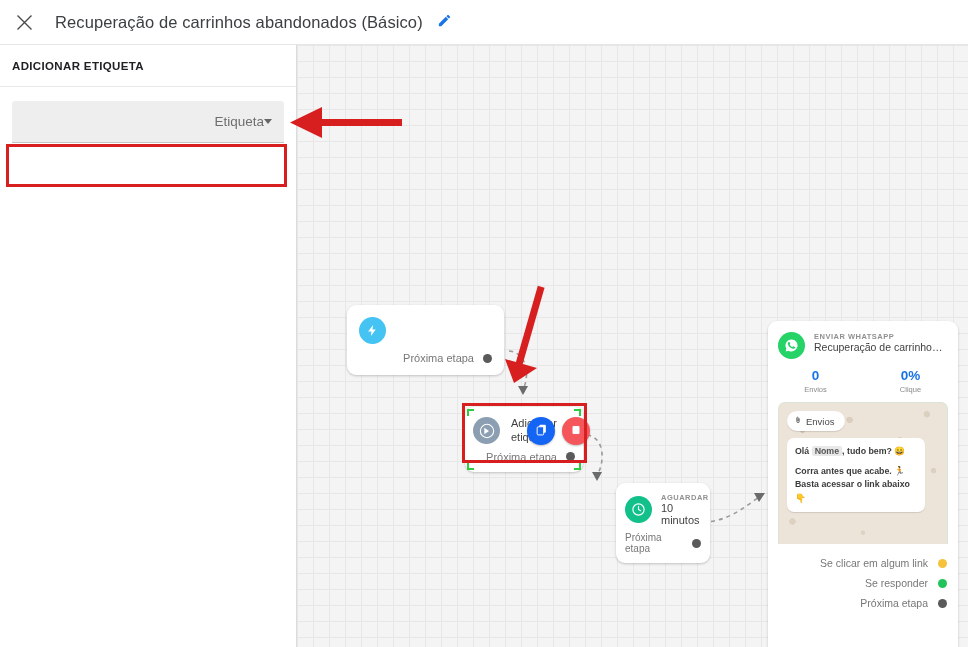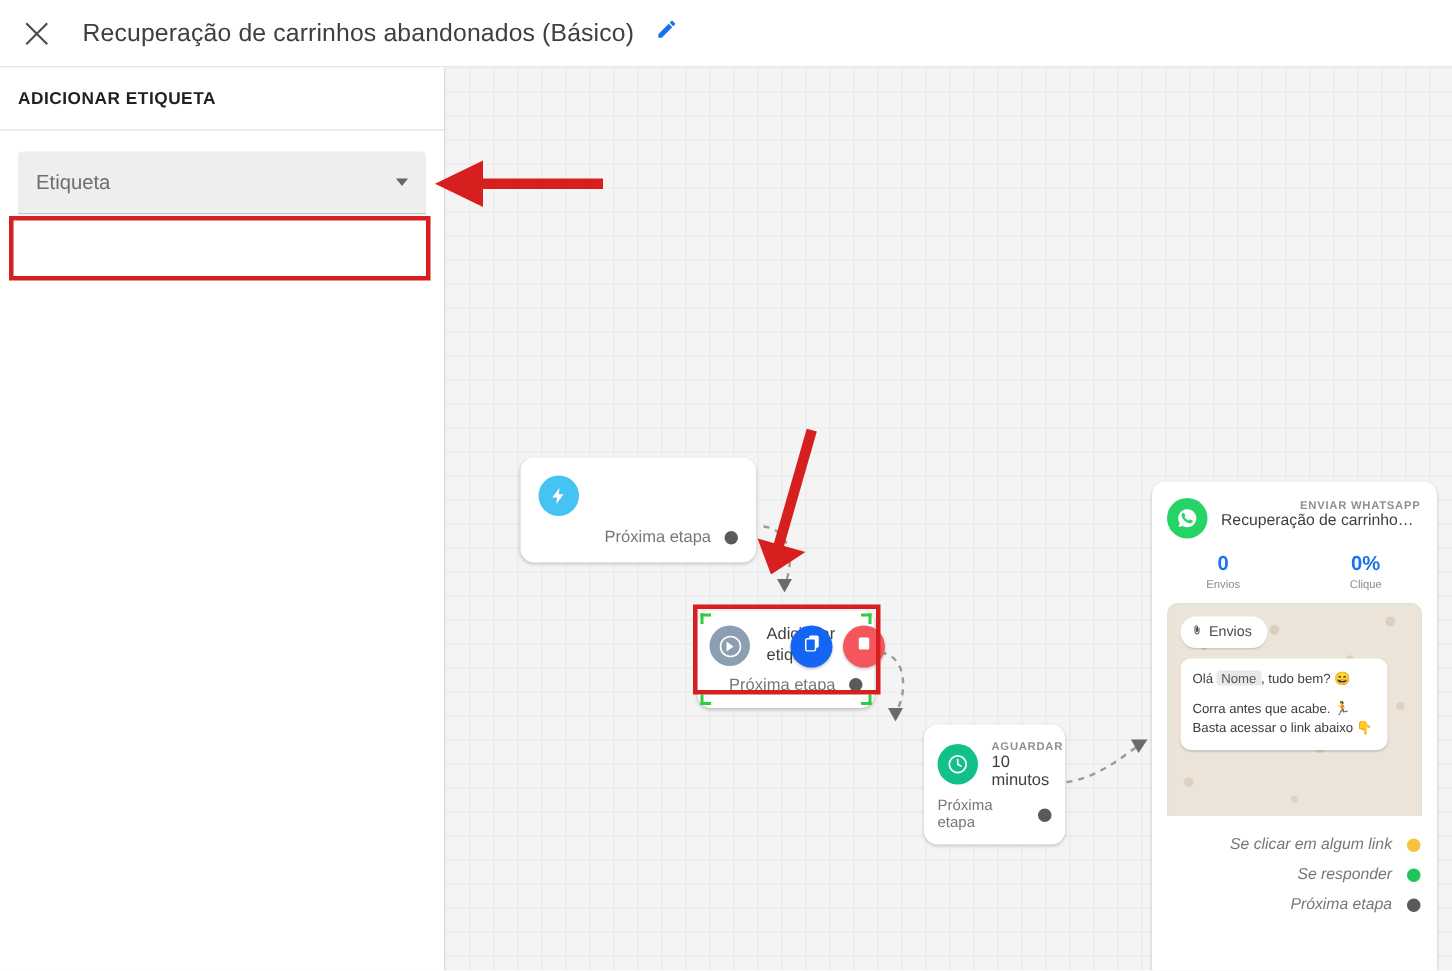--- a/index.html
+++ b/index.html
@@ -42,21 +42,21 @@
   }
   .panel-header {
     height: 42px; display: flex; align-items: center;
     padding-left: 12px;
     border-bottom: 1px solid #e8e8e8;
     font-size: 11.5px; font-weight: bold; color: #202124;
     letter-spacing: .35px;
   }
   .panel-body { padding: 14px 12px 0 12px; }
 
-  .select-wrap { position: relative; }
+  .select-wrap { position: relative; text-align: right; }
   .select-field {
     height: 42px; background: #eeeeee;
     border-bottom: 1px solid #c4c4c4;
     border-radius: 3px 3px 0 0;
     display: flex; align-items: center;
     padding: 0 12px;
     cursor: pointer;
   }
   .select-value { font-size: 13.5px; color: #6e6e6e; flex: 1; }
   .caret {
@@ -188,30 +188,31 @@
     position: relative; display: inline-flex; align-items: center; gap: 4px;
     background: #fff; border-radius: 11px; padding: 4px 10px 4px 7px;
     margin: 8px 0 0 8px; font-size: 9.5px; color: #4a4a4a;
     box-shadow: 0 1px 1px rgba(0,0,0,.12);
   }
   .wa-bubble {
     position: relative; background: #fff; border-radius: 7px;
     margin: 7px 22px 0 8px; padding: 7px 8px;
     font-size: 8.8px; color: #3b3b3b; line-height: 1.5;
     box-shadow: 0 1px 1px rgba(0,0,0,.12);
+    font-weight: bold;
   }
   .wa-bubble p { margin-bottom: 7px; }
   .wa-bubble p:last-child { margin-bottom: 0; }
   .var-chip {
     background: #e8e8e8; border-radius: 2px; padding: 0 3px; color: #555;
   }
   .wa-outs { padding: 9px 11px 10px 11px; }
   .wa-out {
     display: flex; align-items: center; justify-content: flex-end;
-    font-size: 10.5px; color: #777; height: 20px; font-style: italic;
+    font-size: 10.5px; color: #777; height: 20px;
   }
   .wa-out .dot { margin-left: 10px; }
 
   
   .edges { position: absolute; inset: 0; pointer-events: none; }
 
   
   .annos { position: absolute; left: 0; top: 0; width: 968px; height: 647px; pointer-events: none; }
 </style>
 </head>
@@ -337,21 +338,21 @@
     </div>
 
     <div class="node" id="node-wa">
       <div class="node-row">
         <div class="node-ico ico-wa">
           <svg width="17" height="17" viewBox="0 0 24 24">
             <path d="M12 3a9 9 0 0 0-7.7 13.6L3.2 21l4.5-1.1A9 9 0 1 0 12 3z" fill="#fff" opacity="0"></path>
             <path d="M12 3.5a8.5 8.5 0 0 0-7.2 13L3.8 20.3l3.9-1a8.5 8.5 0 1 0 4.3-15.8zm4.8 12c-.2.6-1.2 1.1-1.7 1.1-.4 0-.9.2-3.1-.7-2.6-1.1-4.2-3.8-4.3-4-.1-.2-1-1.4-1-2.6 0-1.2.6-1.8.9-2 .2-.3.5-.3.6-.3h.5c.2 0 .4 0 .6.5l.8 2c.1.2 0 .4-.1.5l-.3.4c-.1.1-.3.3-.1.6.1.3.6 1.1 1.4 1.8 1 .9 1.8 1.2 2 1.3.3.1.4.1.6-.1l.7-.8c.2-.2.4-.2.6-.1l1.9.9c.2.1.4.2.4.3.1.1.1.6-.1 1.2z" fill="#fff"></path>
           </svg>
         </div>
-        <div style="margin-left:9px; min-width:0;text-align:right;">
+        <div style="margin-left:9px; min-width:0;">
           <div class="node-kicker">ENVIAR WHATSAPP</div>
           <div class="wa-title">Recuperação de carrinhos abandon...</div>
         </div>
       </div>
 
       <div class="wa-stats">
         <div class="wa-stat">
           <div class="wa-stat-v">0</div>
           <div class="wa-stat-l">Envios</div>
         </div>

